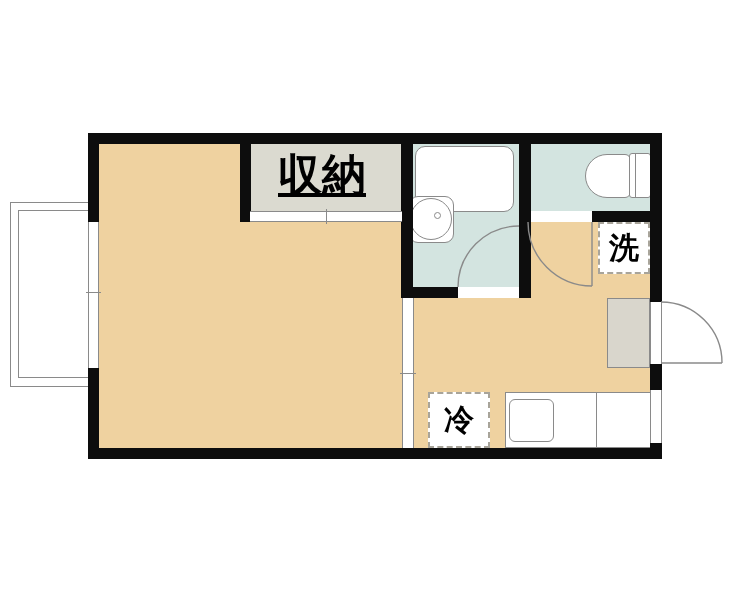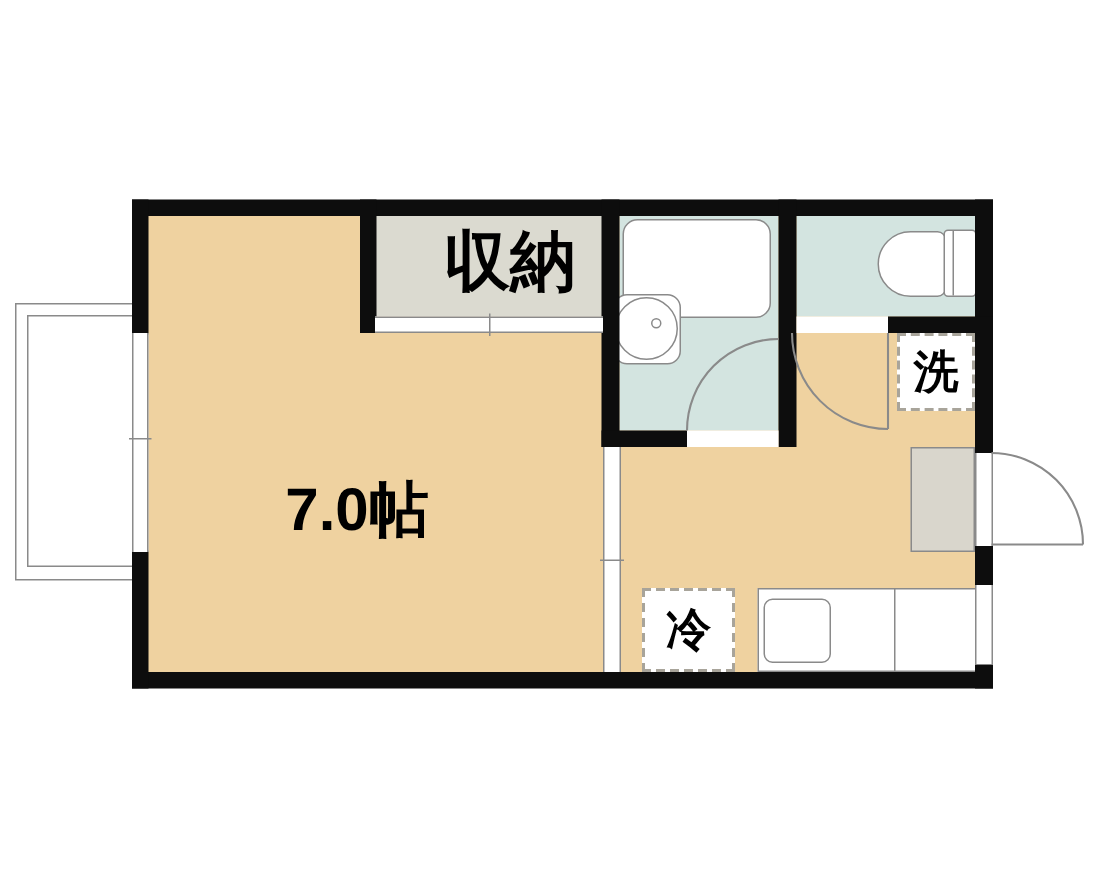--- a/index.html
+++ b/index.html
@@ -107,16 +107,15 @@
     </g>
   </svg>
 
   <div class="abs dashed-box" style="left:598px;top:222px;width:52px;height:52px;font-size:30px;">
     <span>洗</span>
   </div>
   <div class="abs dashed-box" style="left:428px;top:392px;width:62px;height:56px;font-size:30px;">
     <span>冷</span>
   </div>
 
-  <div class="abs lbl" style="left:264px;top:153px;width:152px;font-size:44px;">収納</div>
-  <div class="abs lbl" style="left:85px;top:320px;width:306px;font-size:40px;">7.0帖</div>
+  <div class="abs lbl" style="left:246px;top:153px;width:152px;font-size:44px;text-decoration:underline;">収納</div>
 
 </div>
 
 </body></html>

